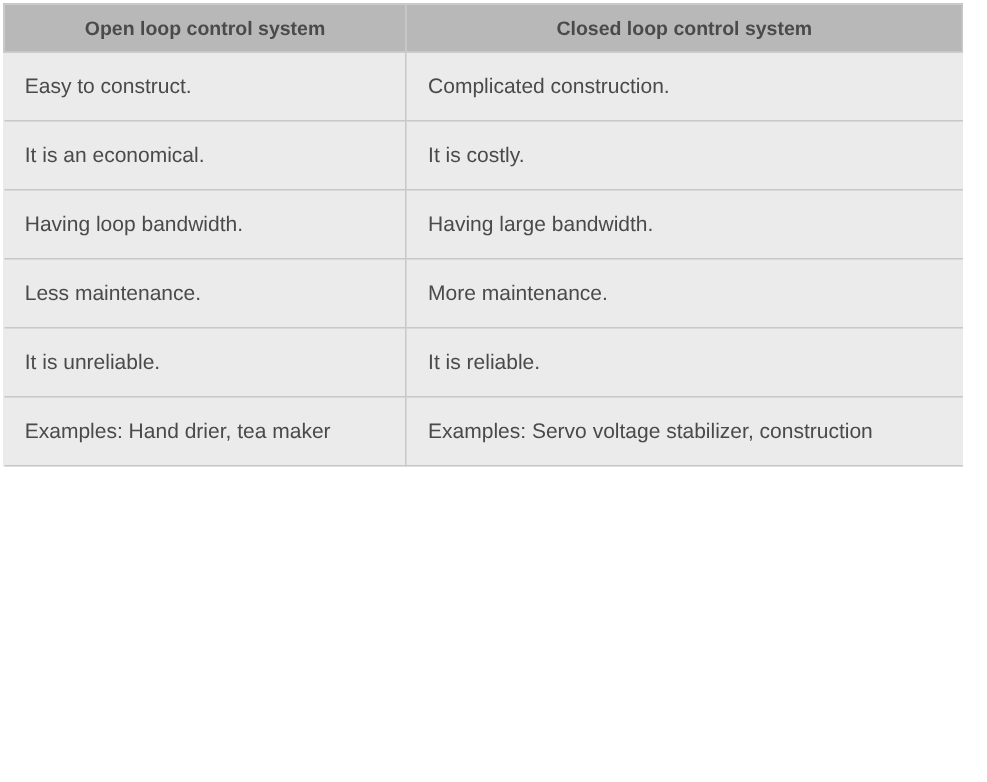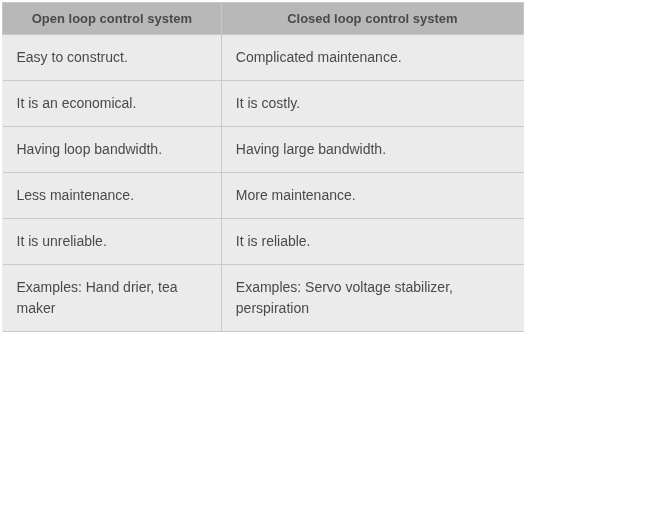--- a/index.html
+++ b/index.html
@@ -8,21 +8,21 @@
       box-sizing: border-box;
     }
     body {
       font-family: Verdana, Geneva, sans-serif;
       font-size: 14px;
       background: #fff;
       padding: 2px;
     }
     table {
       border-collapse: collapse;
-      width: 522px;
+      width: 640px;
       background: #ebebeb;
     }
     th {
       background: #b8b8b8;
       color: #4a4a4a;
       font-weight: bold;
       text-align: center;
       padding: 8px 10px;
       border: 1px solid #c8c8c8;
       font-size: 13px;
@@ -53,36 +53,36 @@
 <table>
   <thead>
     <tr>
       <th>Open loop control system</th>
       <th>Closed loop control system</th>
     </tr>
   </thead>
   <tbody>
     <tr>
       <td class="col-left">Easy to construct.</td>
-      <td class="col-right">Complicated maintenance.</td>
+      <td class="col-right">Complicated construction.</td>
     </tr>
     <tr>
       <td class="col-left">It is an economical.</td>
       <td class="col-right">It is costly.</td>
     </tr>
     <tr>
       <td class="col-left">Having loop bandwidth.</td>
       <td class="col-right">Having large bandwidth.</td>
     </tr>
     <tr>
       <td class="col-left">Less maintenance.</td>
       <td class="col-right">More maintenance.</td>
     </tr>
     <tr>
       <td class="col-left">It is unreliable.</td>
       <td class="col-right">It is reliable.</td>
     </tr>
     <tr>
       <td class="col-left">Examples: Hand drier, tea maker</td>
-      <td class="col-right">Examples: Servo voltage stabilizer, perspiration</td>
+      <td class="col-right">Examples: Servo voltage stabilizer, construction</td>
     </tr>
   </tbody>
 </table>
 
 </body></html>

